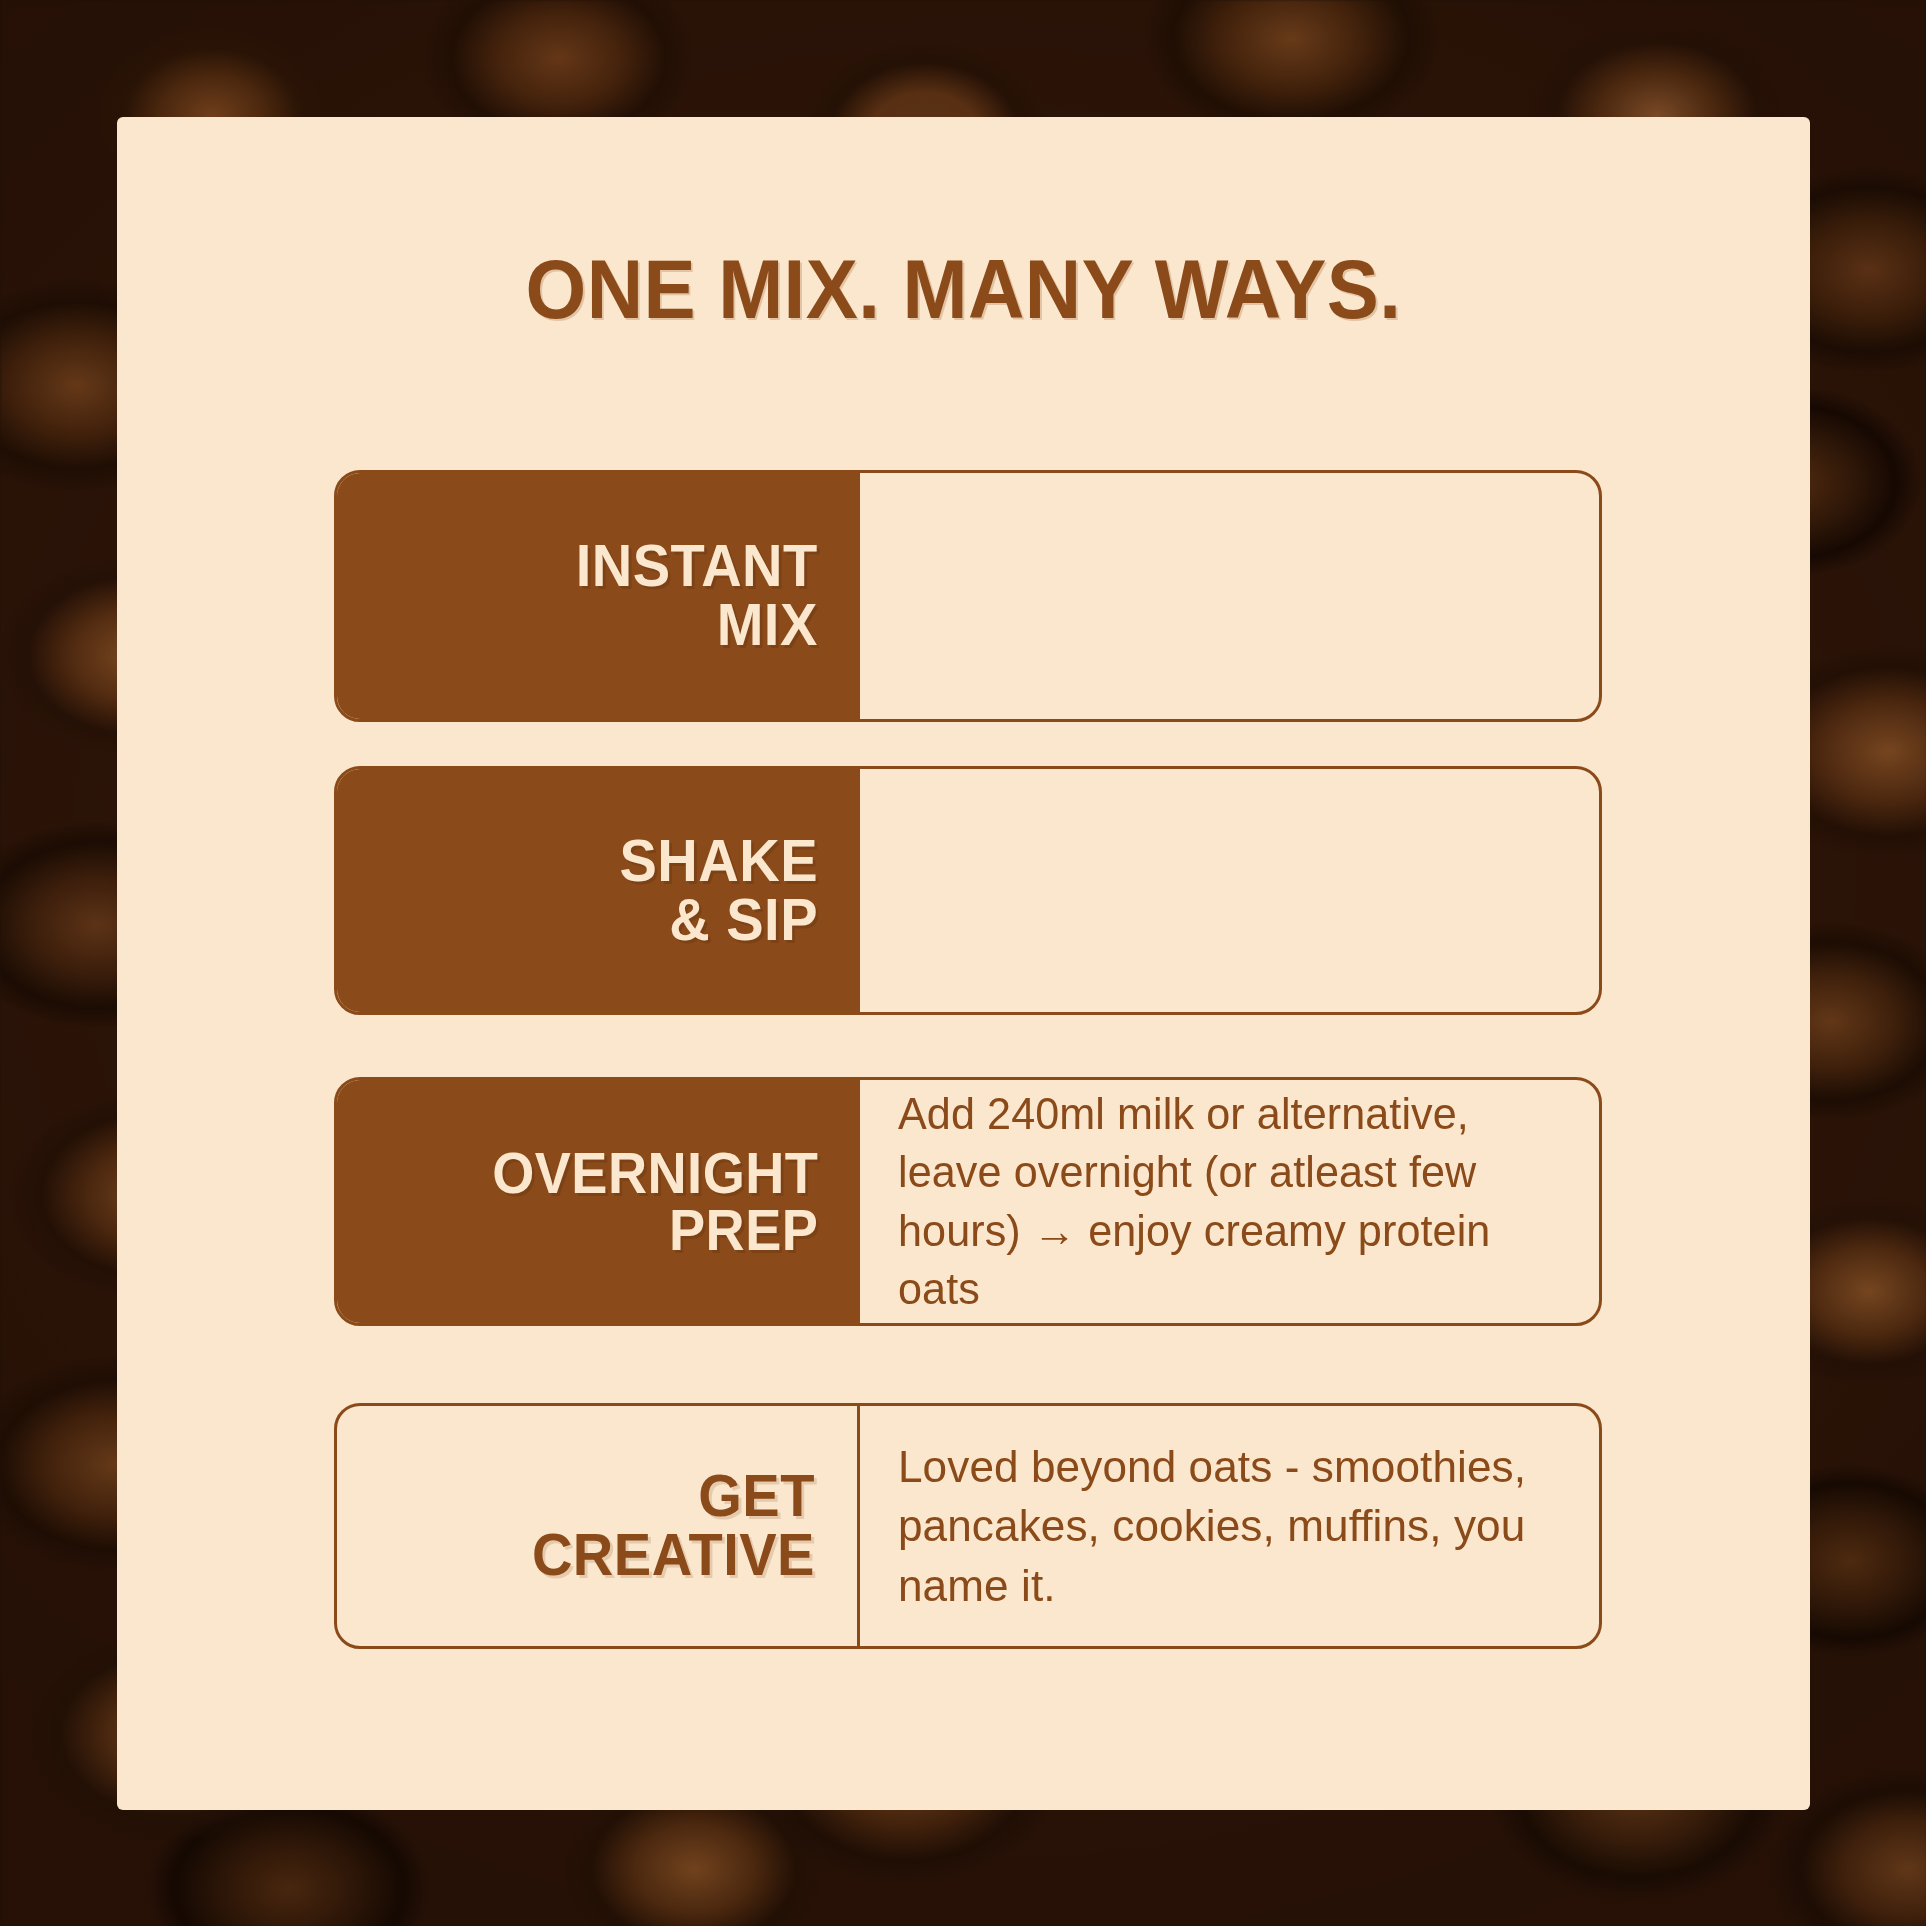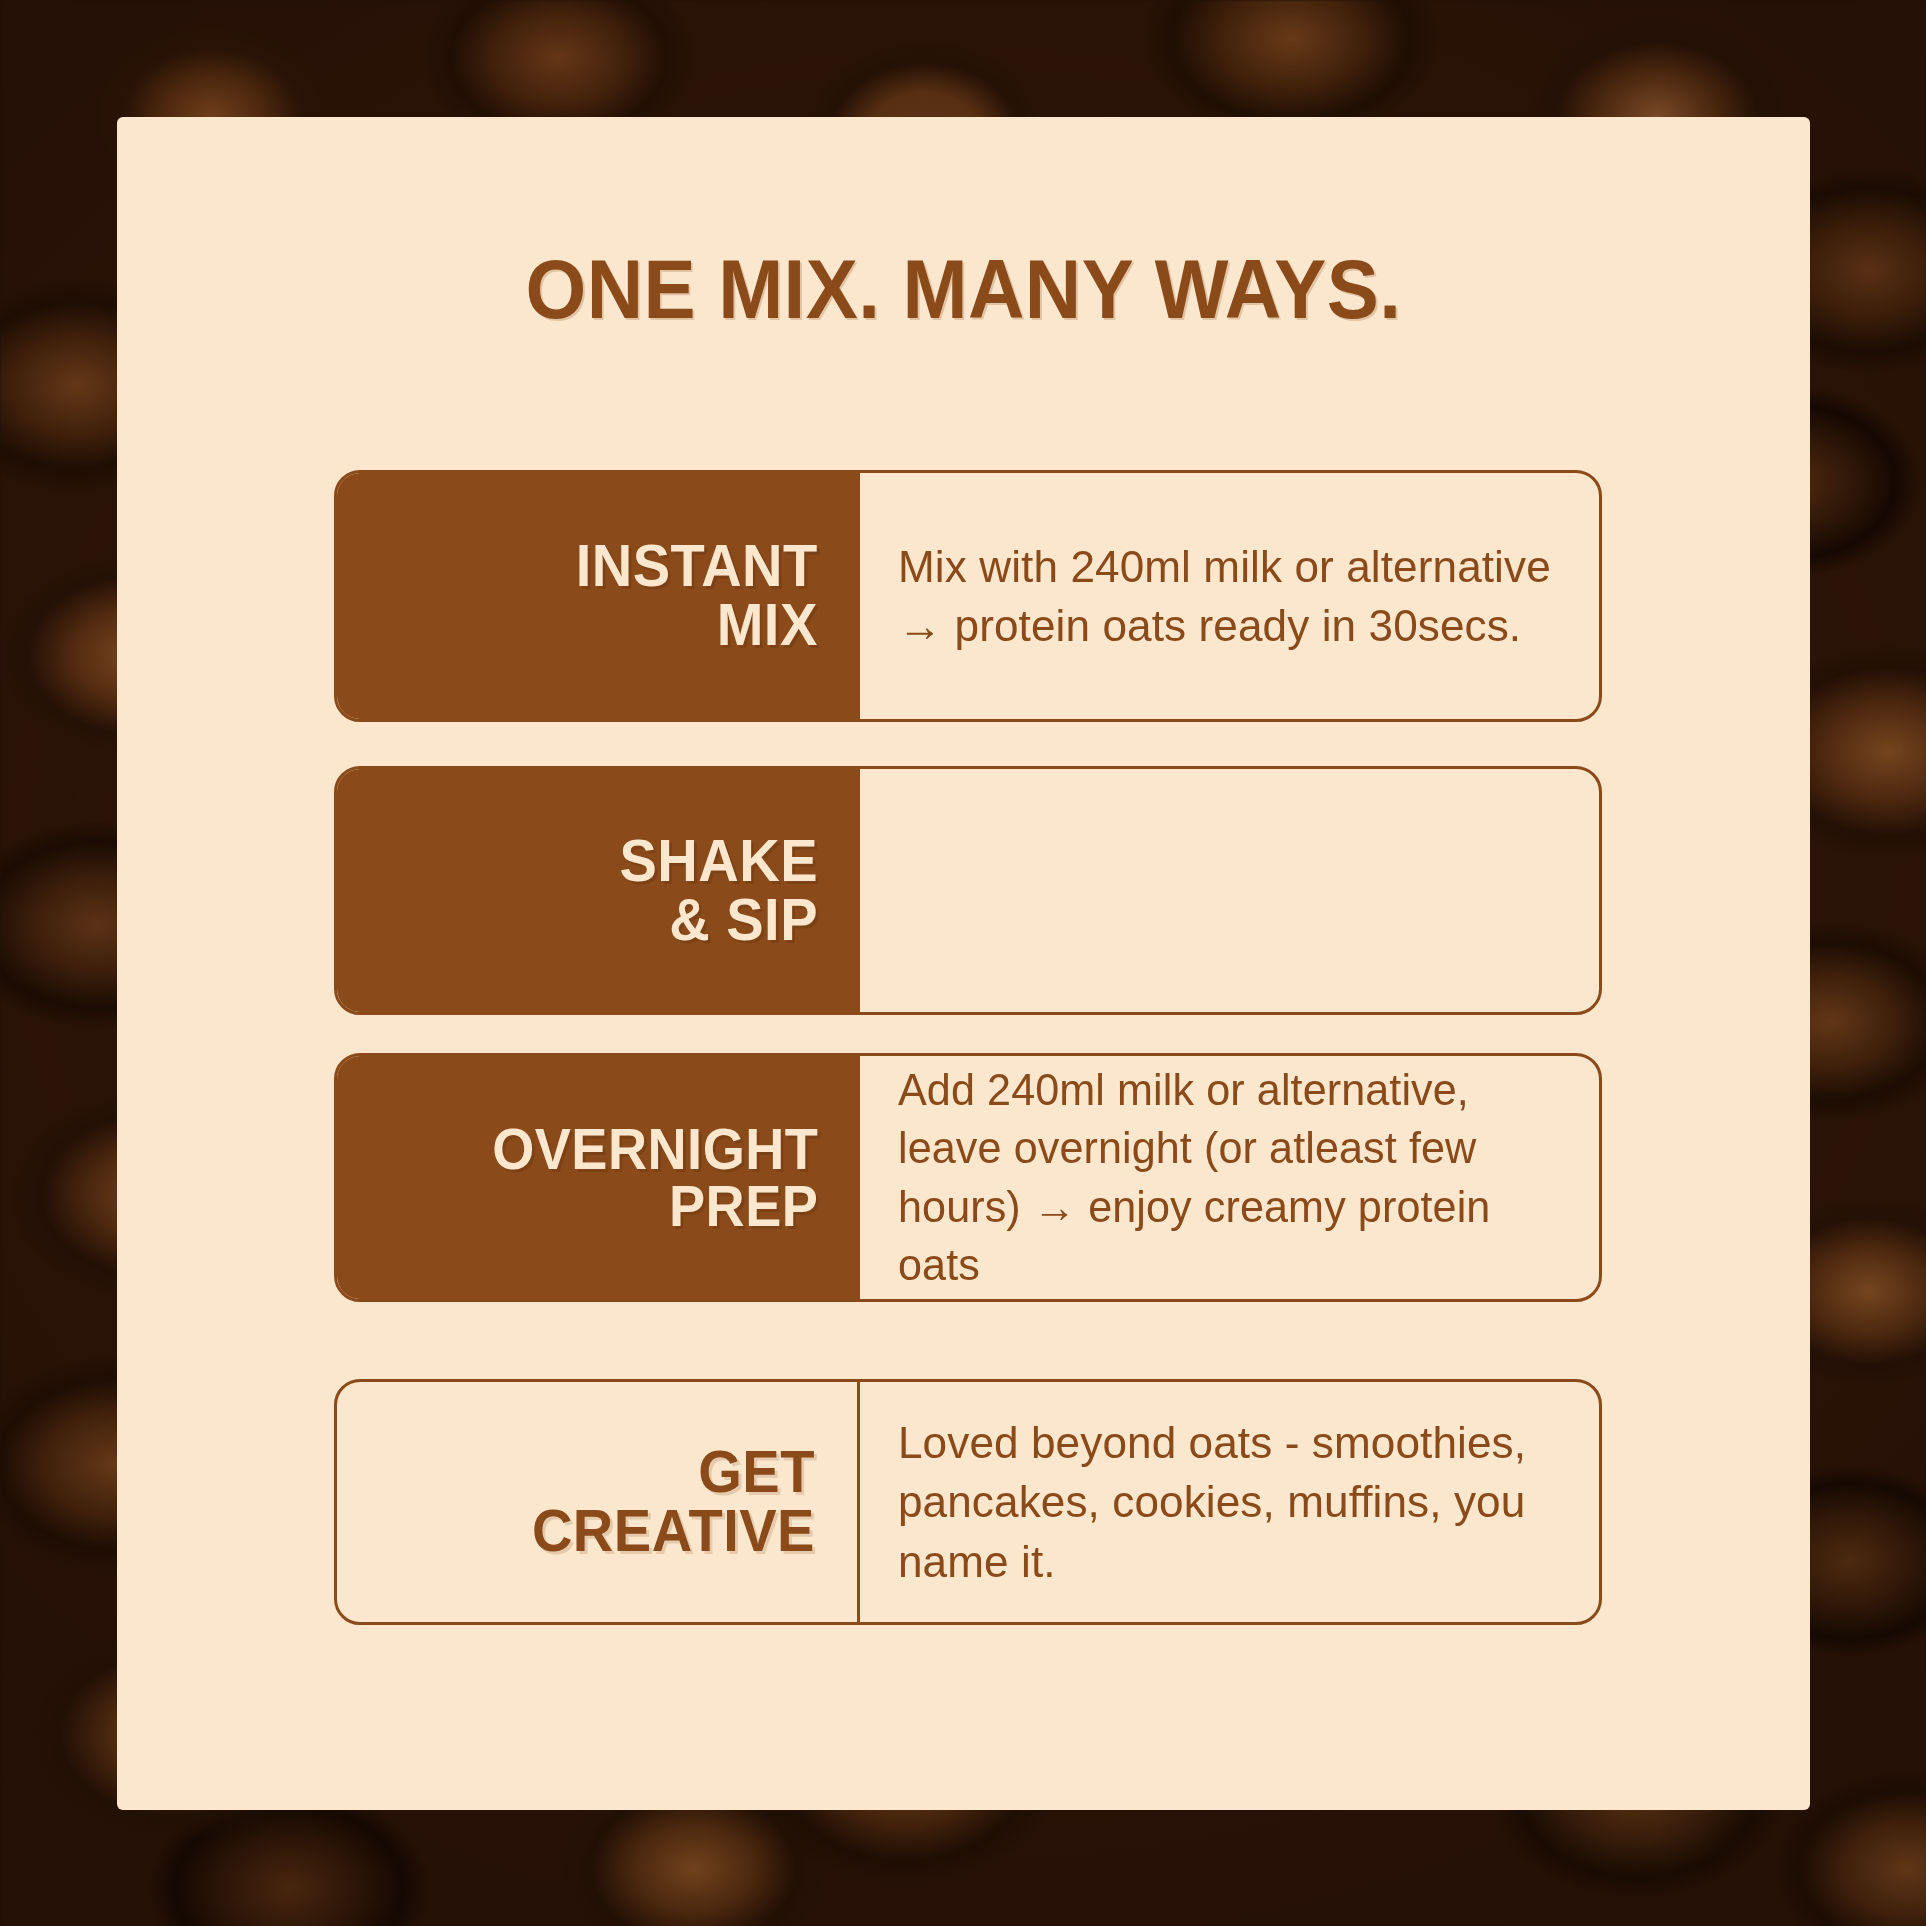--- a/index.html
+++ b/index.html
@@ -126,21 +126,21 @@
   .row {
     position: relative;
     display: flex;
     box-sizing: border-box;
     border: 3px solid #8B4A19;
     border-radius: 26px;
     overflow: hidden;
     background: #FAE7CD;
   }
   .row.r1 { height: 252px; margin-bottom: 44px; }
-  .row.r2 { height: 249px; margin-bottom: 38px; }
+  .row.r2 { height: 249px; margin-bottom: 62px; }
   .row.r3 { height: 249px; margin-bottom: 77px; }
   .row.r4 { height: 246px; }
 
   .row-label {
     width: 523px;
     flex: none;
     display: flex;
     align-items: center;
     justify-content: flex-end;
     padding: 0 42px 0 24px;
@@ -207,23 +207,20 @@
 
     <div id="page-title">ONE MIX. MANY WAYS.</div>
 
     <div id="rows">
 
       <div class="row r1 filled">
         <div class="row-label">
           <div class="label-text">INSTANT
 MIX</div>
         </div>
-        <div class="row-desc">
-          <div class="desc-text">Mix with 240ml milk or alternative → protein oats ready in 30secs.</div>
-        </div>
       </div>
 
       <div class="row r2 filled">
         <div class="row-label">
           <div class="label-text">SHAKE
 &amp; SIP</div>
         </div>
       </div>
 
       <div class="row r3 filled">

